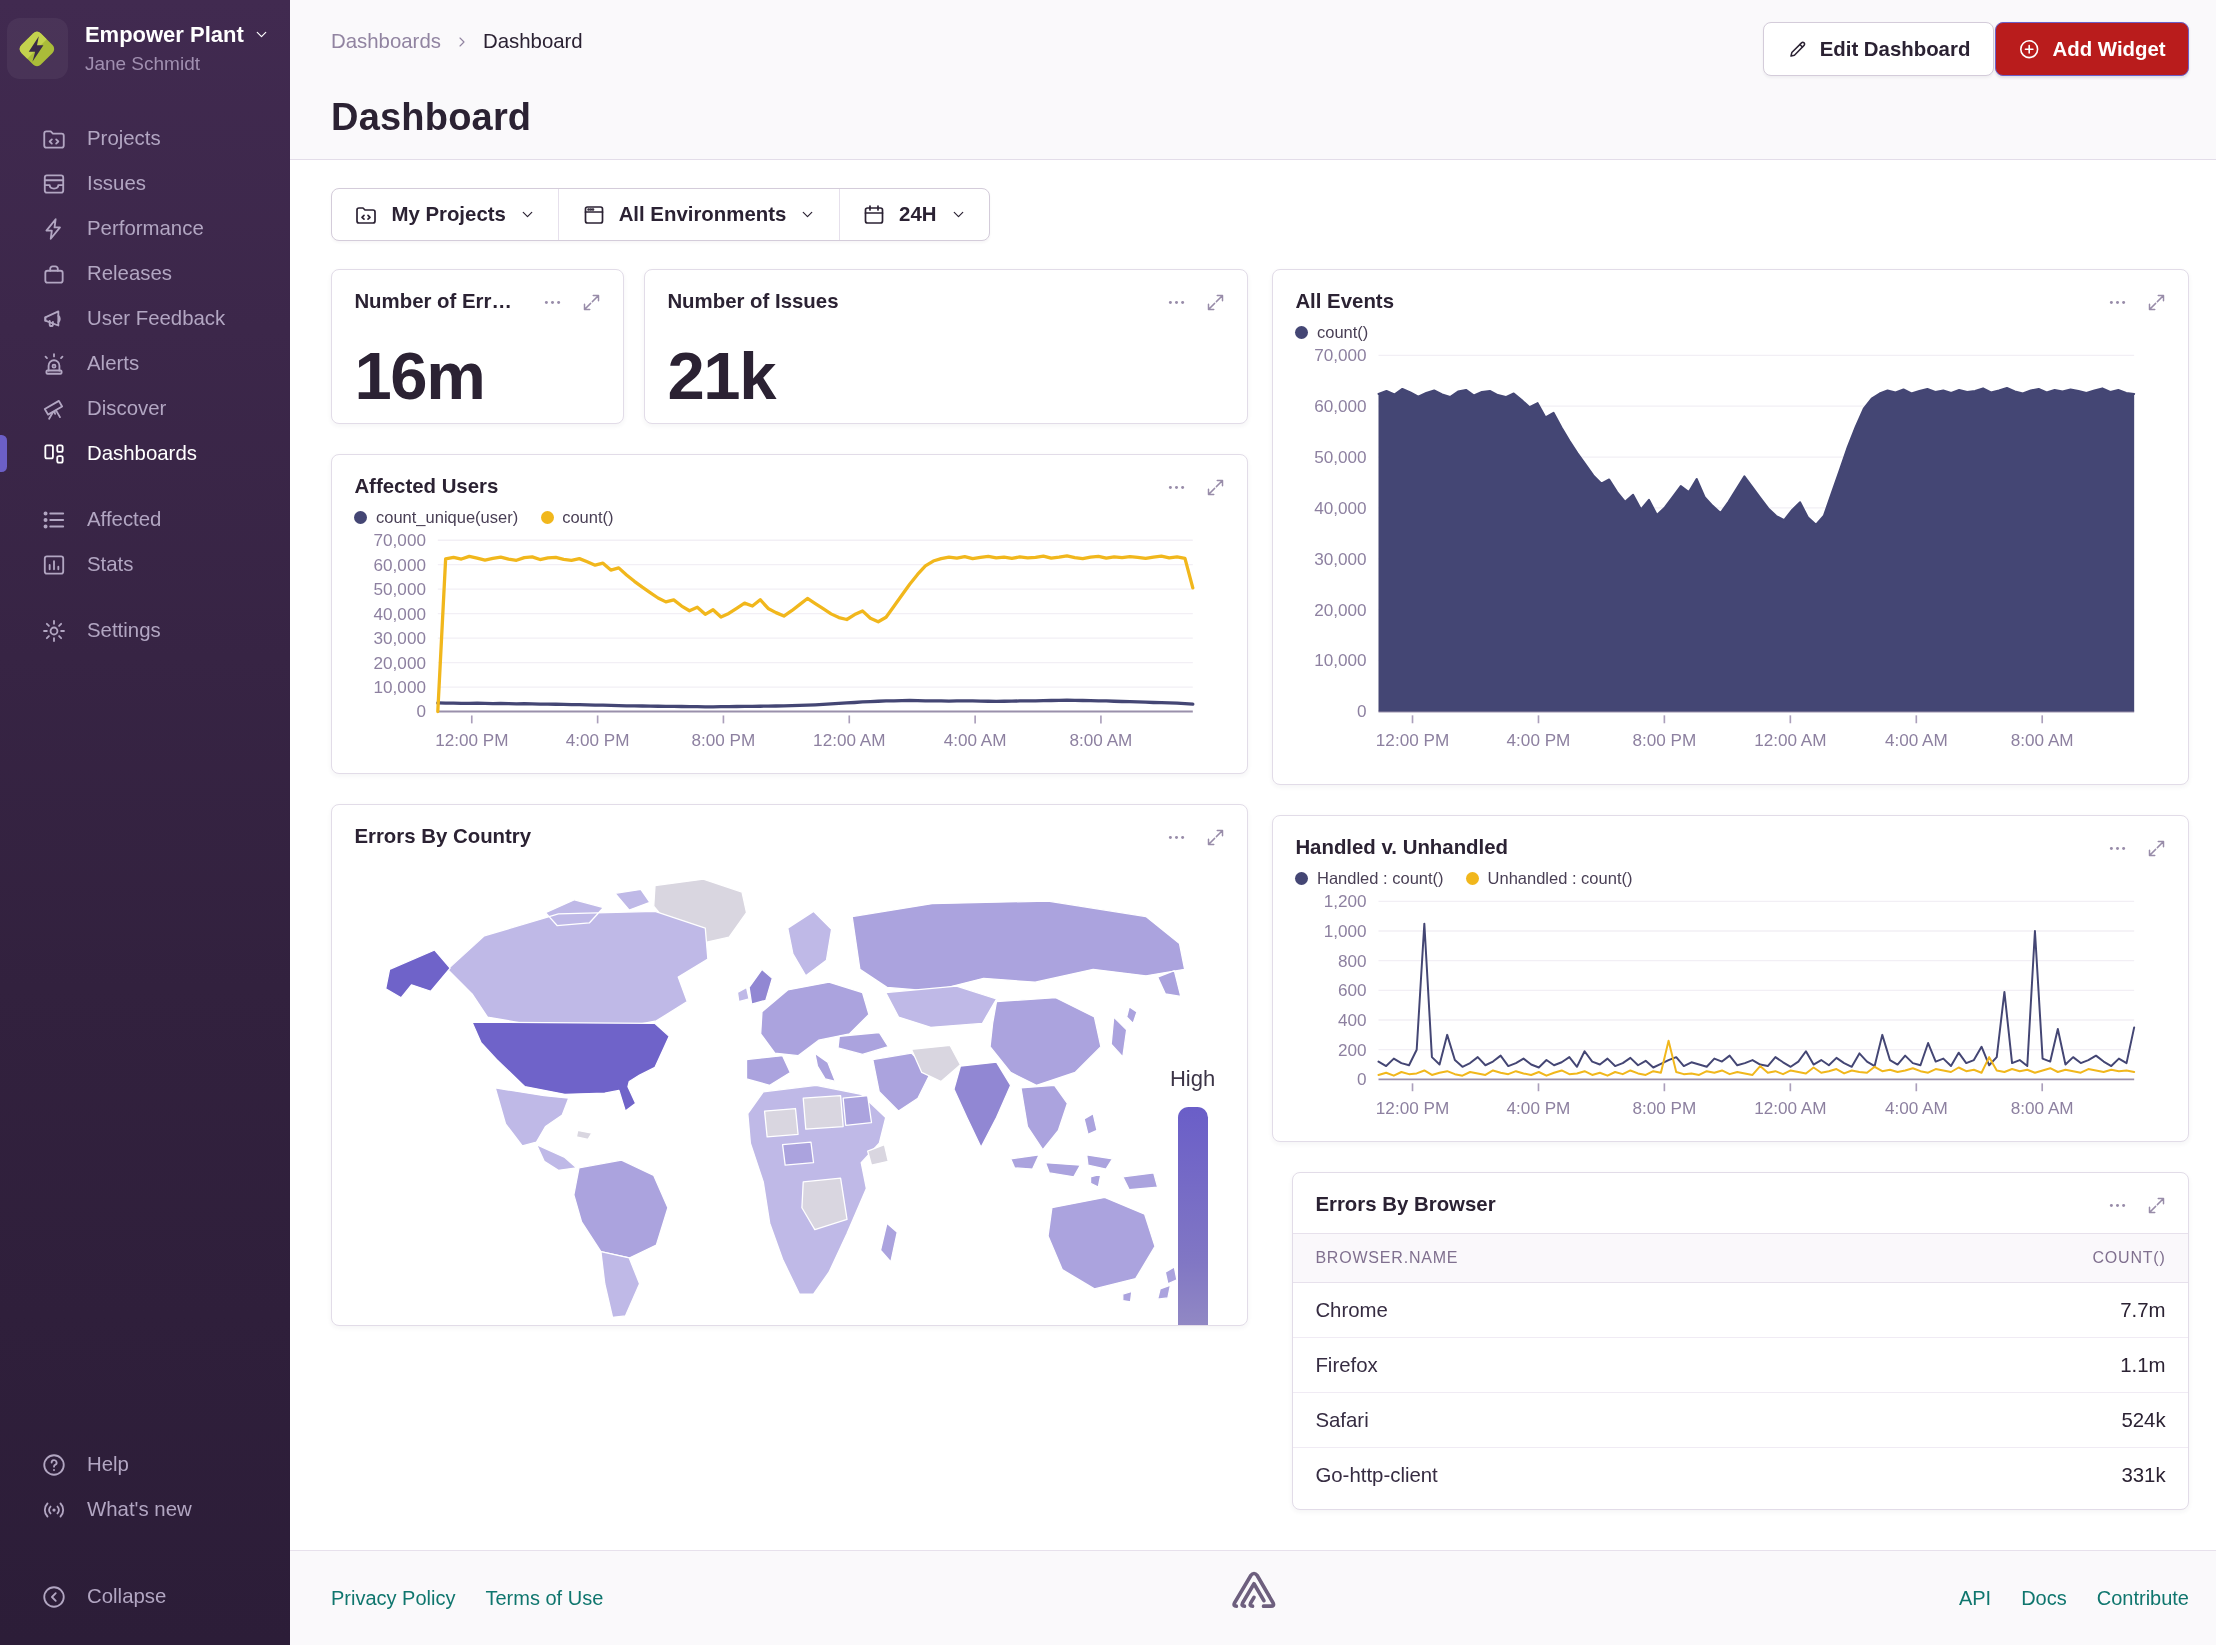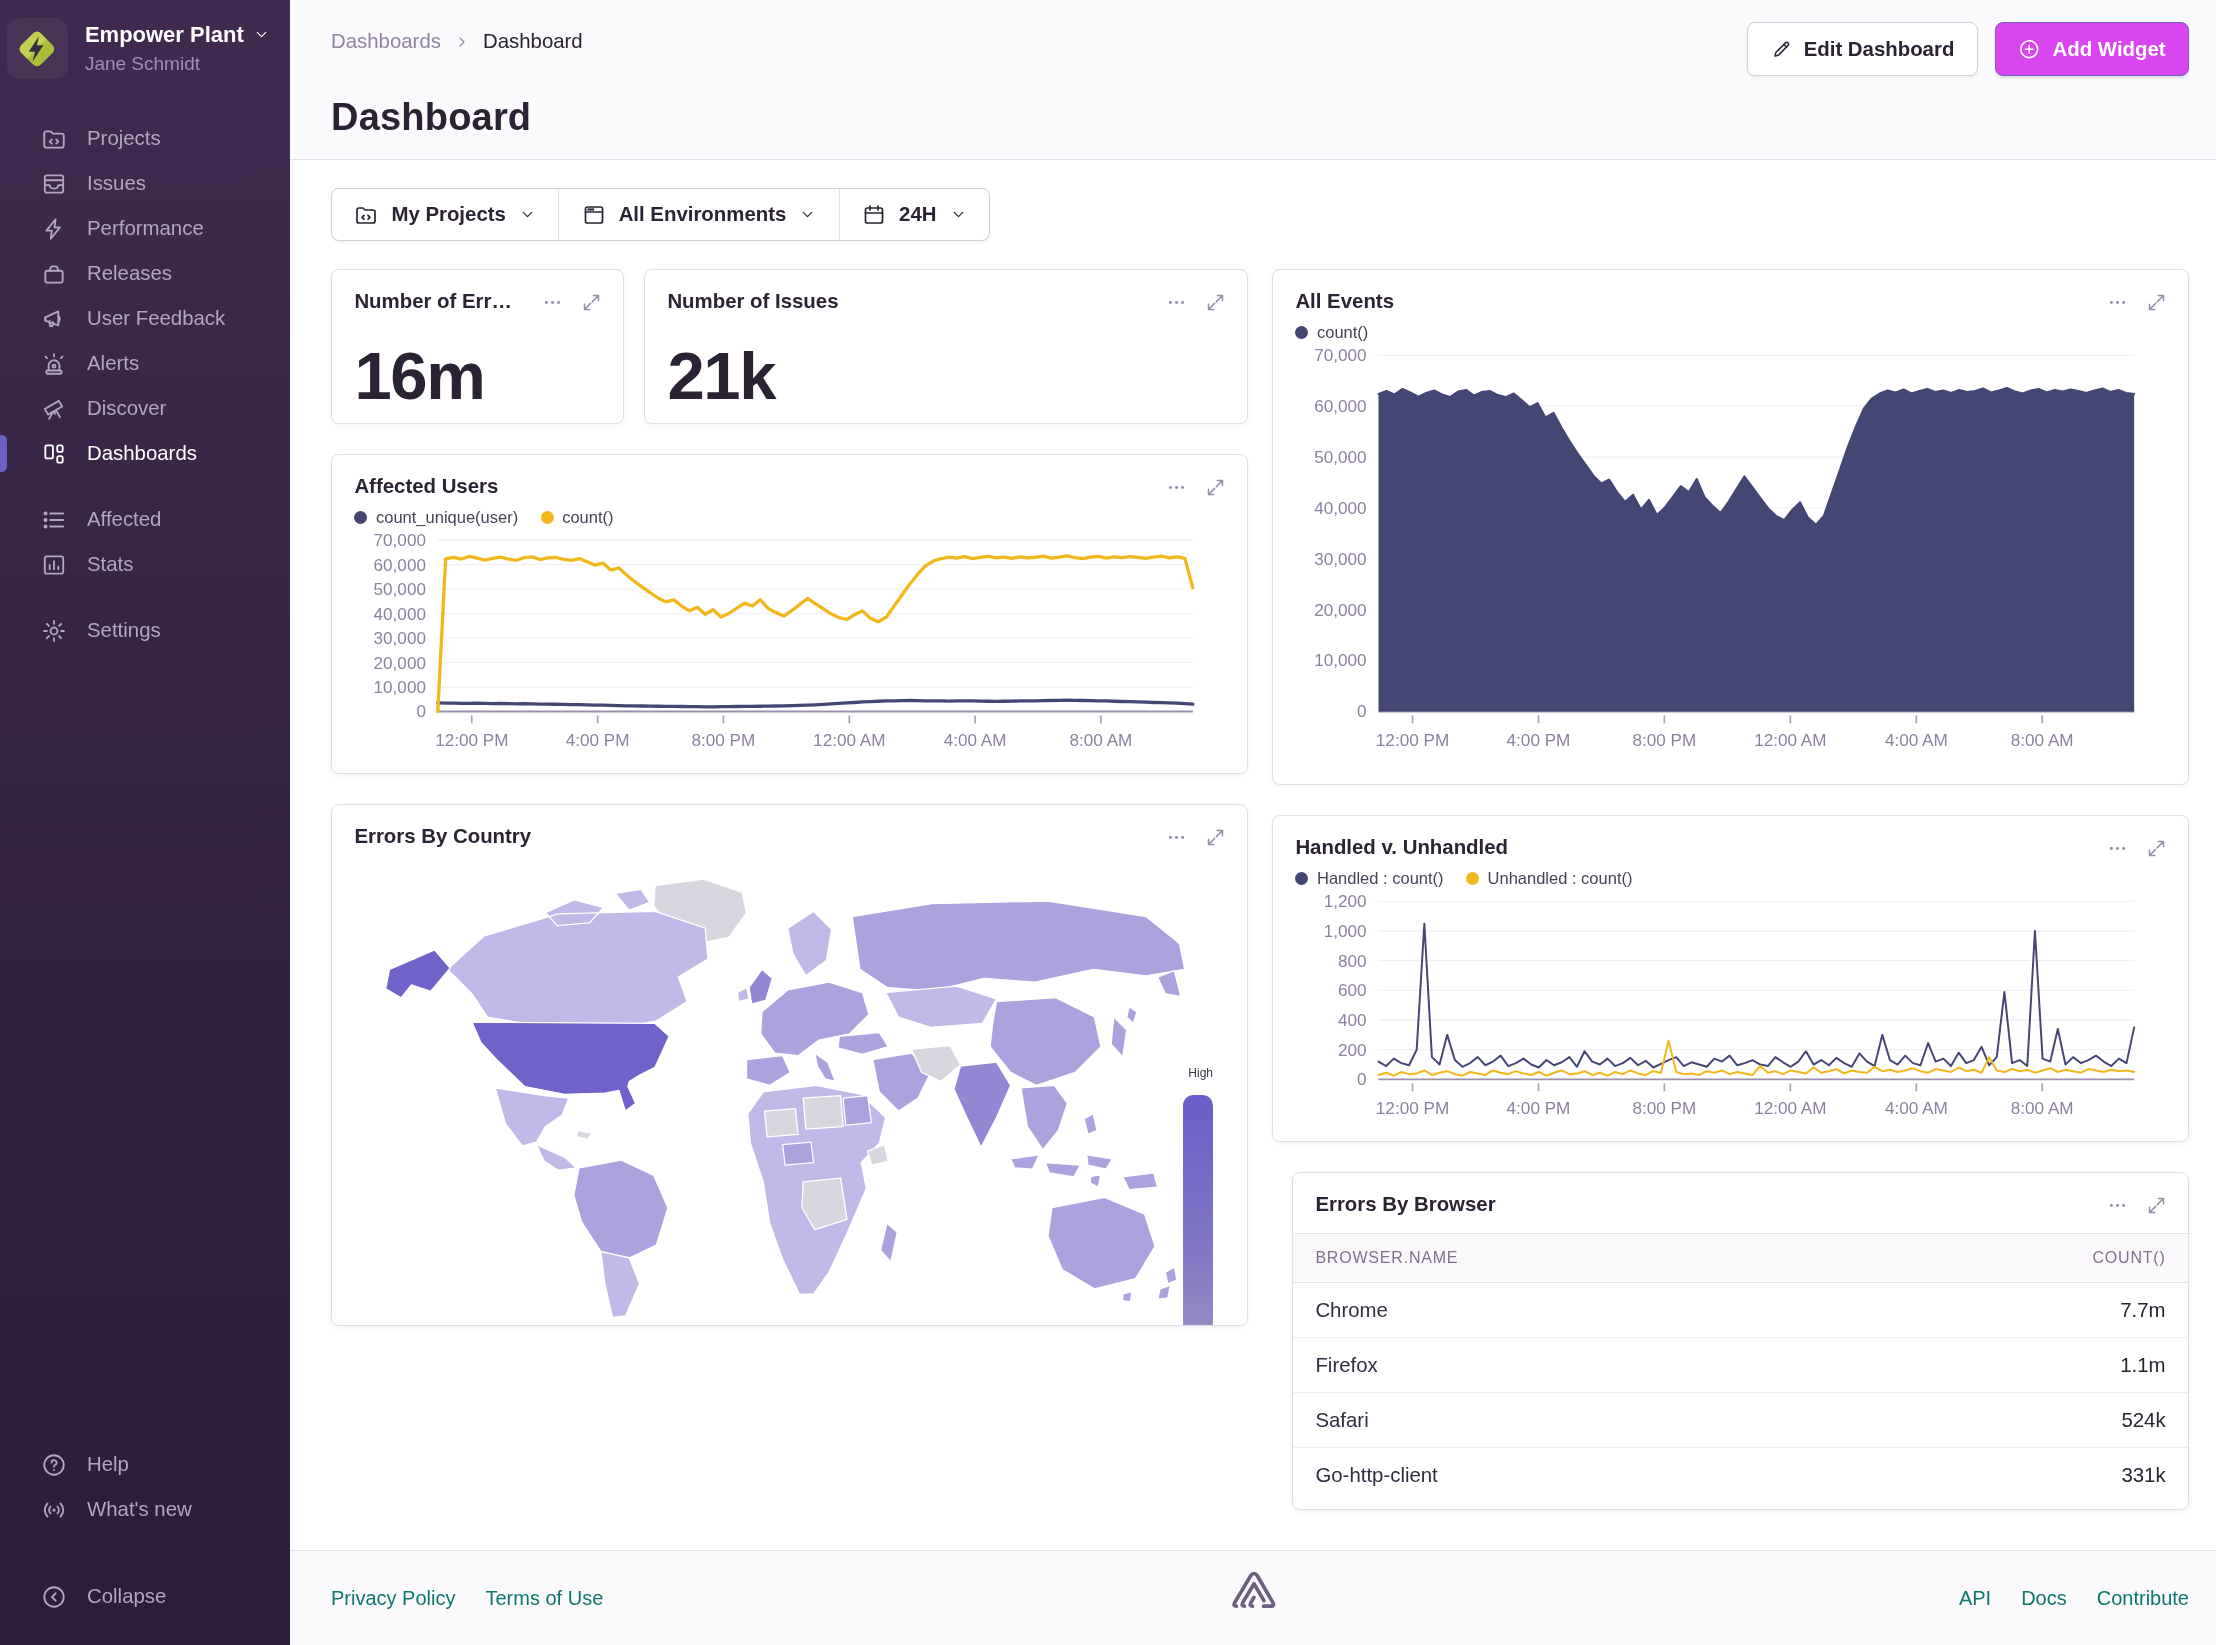--- a/index.html
+++ b/index.html
@@ -28,21 +28,21 @@
   .page-header { background:#faf9fb; border-bottom:1.3px solid #e3dde9; padding:22.4px 28px 20px 41px; }
   .header-row { display:flex; justify-content:space-between; align-items:flex-start; }
   .breadcrumb { display:flex; align-items:center; gap:13px; font-size:20.4px; color:#9184a1; padding-top:8px; }
   .crumb-link { cursor:pointer; }
   .crumb-current { color:#2b2233; }
   .crumb-sep { display:flex; }
   .page-title { font-size:38px; font-weight:700; margin-top:20px; letter-spacing:0.2px; }
   .header-actions { display:flex; align-items:center; }
   .btn { height:54px; border-radius:8px; font-size:20.4px; font-weight:700; display:inline-flex; align-items:center; gap:12px; padding:0 22.4px; cursor:pointer; font-family:inherit; }
   .btn-default { background:#fff; border:1.3px solid #d4ccda; color:#2b2233; box-shadow:0 1.3px 2.6px rgba(43,34,51,.05); }
-  .btn-primary { background:#d946ef; border:1.3px solid #6c5fc7; color:#fff; margin-left:17px; box-shadow:0 1.3px 2.6px rgba(43,34,51,.12); }
+  .btn-primary { background:#b91c1c; border:1.3px solid #6c5fc7; color:#fff; margin-left:1px; box-shadow:0 1.3px 2.6px rgba(43,34,51,.12); }
 
   .content { flex:1; background:#fff; padding:28px 28px 40px 41px; }
   .filter-bar { display:inline-flex; align-items:stretch; height:53px; background:#fff; border:1.3px solid #d4ccda; border-radius:8px; box-shadow:0 1.3px 2.6px rgba(43,34,51,.04); overflow:hidden; }
   .filter-seg { display:flex; align-items:center; gap:13px; padding:0 22.4px; font-weight:700; font-size:20.4px; cursor:pointer; color:#2b2233; }
   .filter-seg + .filter-seg { border-left:1.3px solid #e6e0ec; }
   .filter-seg svg.fic { width:24px; height:24px; }
   .chev { width:17px; height:17px; }
 
   .grid { display:flex; gap:24px; margin-top:28px; }
   .col { display:flex; flex-direction:column; gap:30px; width:917px; }
@@ -62,21 +62,21 @@
 
   .chart-svg { display:block; margin:4px 0 4px 0; }
   .card.h-events { height:516px; }
   .card.h-affected { height:320px; }
   .card.h-handled { height:327px; }
   .card.h-map { height:522px; }
   .card.h-table { height:338px;margin-left:20px; }
 
   .map-wrap { position:relative; padding:26px 20px 0 20px; }
   .map-svg path { stroke:#fff; stroke-width:2; stroke-linejoin:round; }
-  .map-legend { position:absolute; right:34px; top:218px; width:73px; display:flex; flex-direction:column; align-items:flex-end; gap:14.5px; font-size:12px; color:#3c3447; }
+  .map-legend { position:absolute; right:18px; top:218px; width:73px; display:flex; flex-direction:column; align-items:center; gap:14.5px; font-size:22px; color:#3c3447; }
   .map-grad { width:30px; height:284px; border-radius:10.6px; background:linear-gradient(180deg,#6a5ec8 0%,#8177c4 55%,#a29ac4 100%); }
 
   .table-head { display:flex; justify-content:space-between; align-items:center; height:50px; margin-top:17px; padding:0 22.4px; background:#faf8fb; border-top:1.3px solid #e7e1ec; border-bottom:1.3px solid #e7e1ec; font-size:16px; font-weight:400; letter-spacing:0.8px; color:#80708f; }
   .t-row { display:flex; justify-content:space-between; align-items:center; height:55px; padding:0 22.4px; font-size:20.4px; color:#362c42; border-bottom:1.3px solid #f0ebf4; }
   .t-row:last-child { border-bottom:none; }
   .t-val { color:#2b2233; }
 
   .site-footer { background:#faf9fb; border-top:1.3px solid #e7e1ec; height:112px; display:flex; align-items:center; padding:0 28px 0 41px; position:relative; font-size:20px; color:#0f766e; }
   .f-left { display:flex; gap:30px; }
   .f-right { margin-left:auto; display:flex; gap:30px; }

